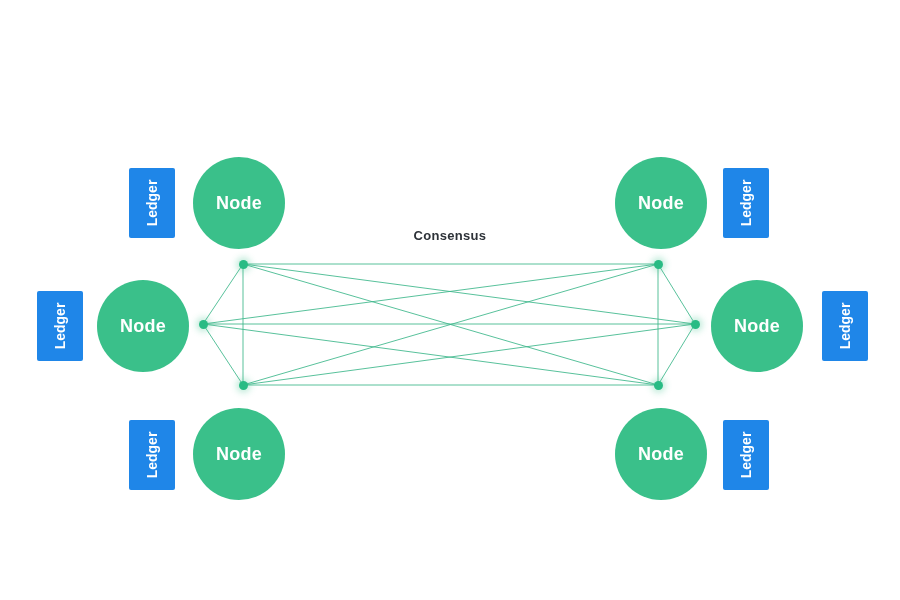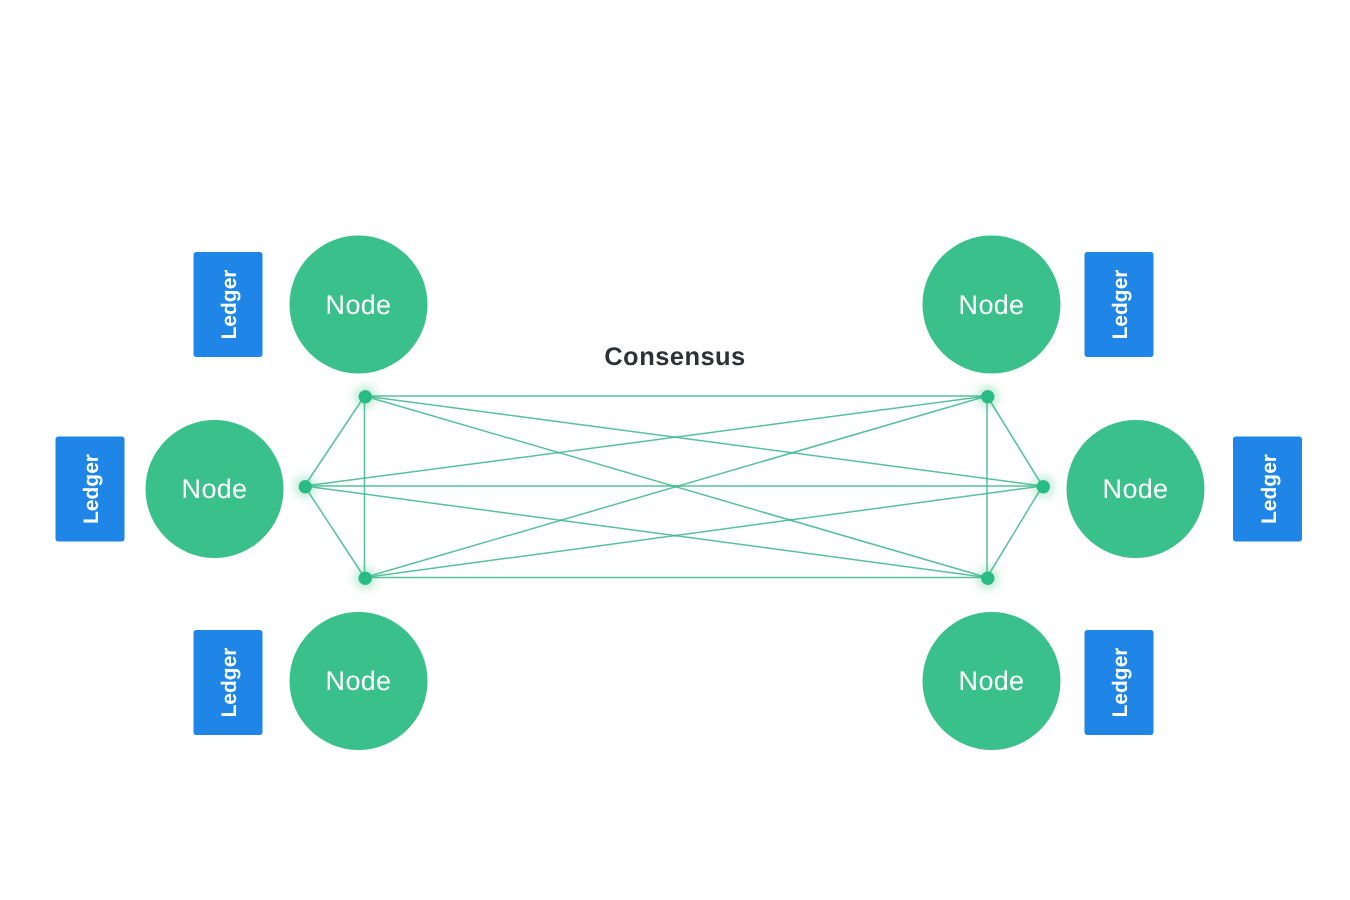--- a/index.html
+++ b/index.html
@@ -34,21 +34,21 @@
     height: 92px;
     border-radius: 50%;
     background: #3ac08a;
     display: flex;
     align-items: center;
     justify-content: center;
   }
   .node-circle .node-label {
     color: #ffffff;
     font-size: 18px;
-    font-weight: normal;
+    font-weight: bold;
     letter-spacing: 0.2px;
     line-height: 1;
     user-select: none;
   }
   
   .ledger-box {
     position: absolute;
     width: 46px;
     height: 70px;
     background: #1f86e8;
@@ -68,21 +68,21 @@
     user-select: none;
   }
   
   #consensus-caption {
     position: absolute;
     left: 0;
     top: 228px;
     width: 900px;
     text-align: center;
     color: #2d3238;
-    font-size: 17px;
+    font-size: 13px;
     font-weight: bold;
     letter-spacing: 0.3px;
     user-select: none;
   }
   
   .vertex-dot {
     position: absolute;
     width: 9px;
     height: 9px;
     margin-left: -4.5px;

